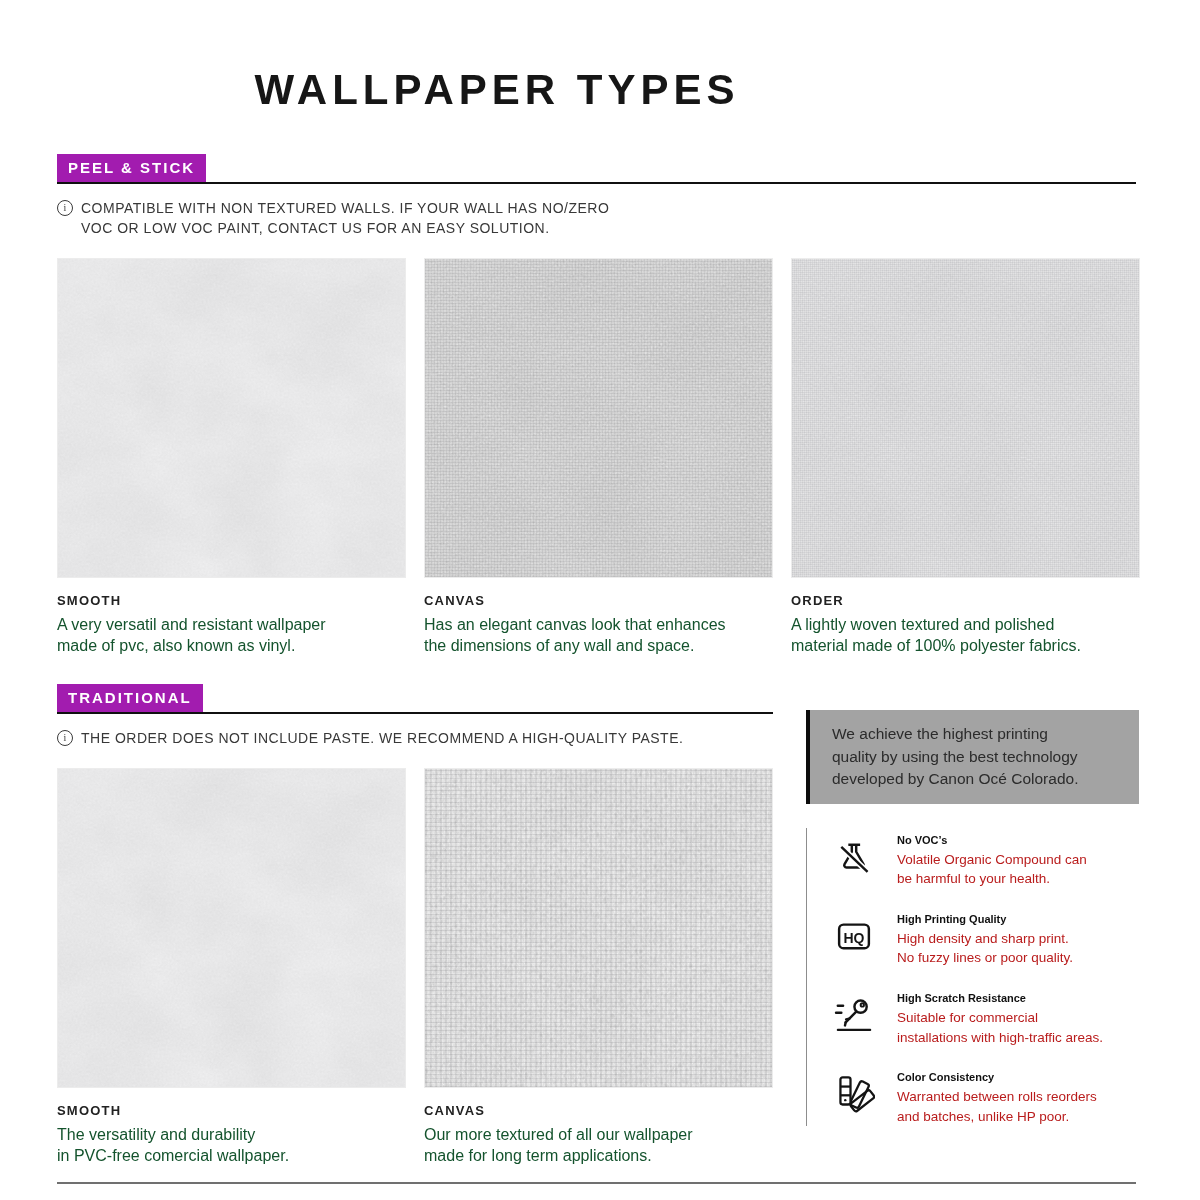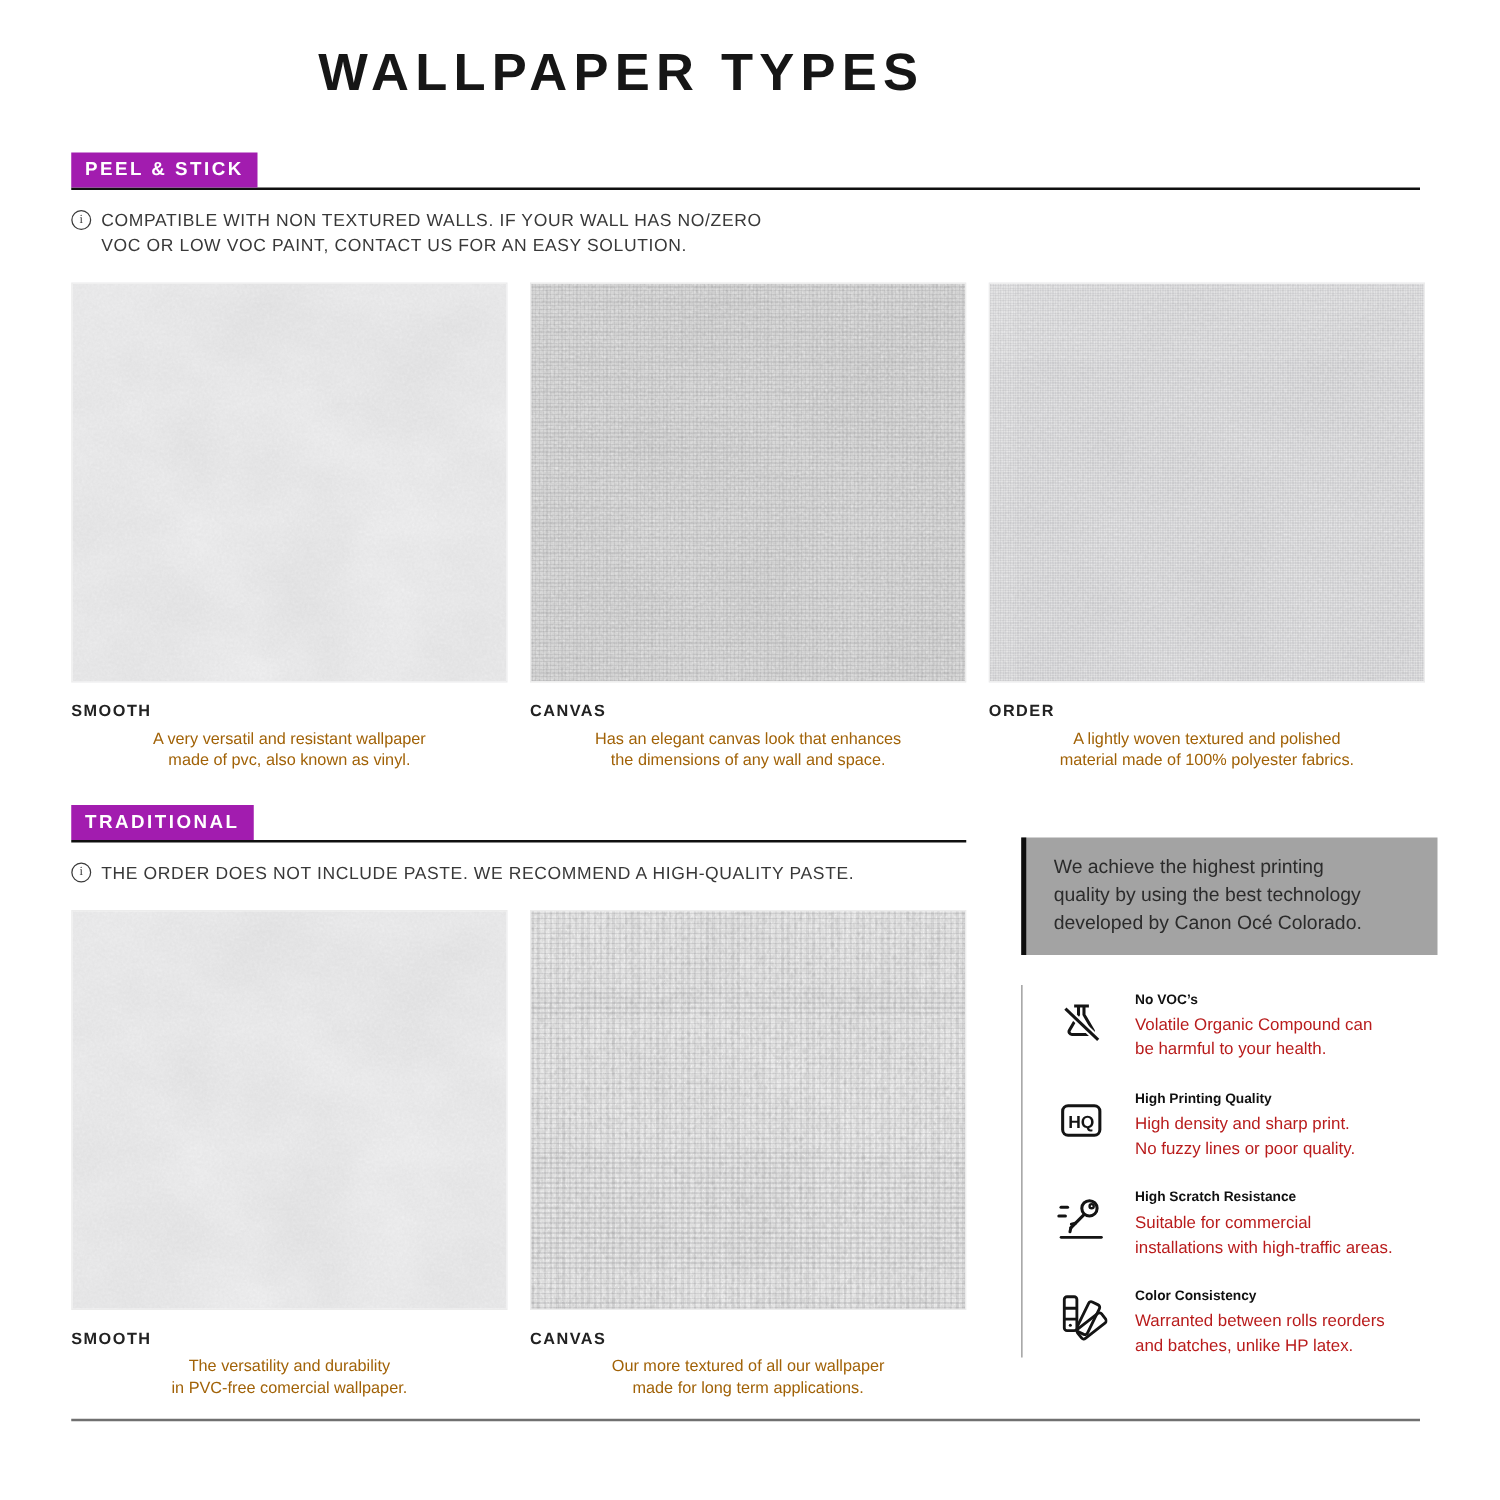--- a/index.html
+++ b/index.html
@@ -1,21 +1,21 @@
 <!DOCTYPE html>
 <html><head>
 <meta charset="utf-8">
 <style>
   html,body{margin:0;padding:0;}
   body{
     width:1200px;height:1200px;overflow:hidden;background:#ffffff;
     font-family:"Liberation Sans", sans-serif;color:#1c1c1c;
     -webkit-font-smoothing:antialiased;
   }
-  .page{padding:34px 64px 0 57px;}
+  .page{padding:34px 64px 0 57px;margin-top:32px;}
 
   
   .title-wrap{width:880px;text-align:center;}
   h1.page-title{
     margin:0;font-size:42px;font-weight:600;letter-spacing:5px;color:#161616;
     white-space:nowrap;
   }
 
   
   .section-head{border-bottom:2.5px solid #101010;line-height:0;}
@@ -59,25 +59,25 @@
       #f8f8f9;
   }
   .tx-canvas-coarse{
     background:
       repeating-linear-gradient(0deg, rgba(110,110,116,0.15) 0px, rgba(110,110,116,0.15) 1px, rgba(0,0,0,0) 1px, rgba(0,0,0,0) 4px),
       repeating-linear-gradient(90deg, rgba(110,110,116,0.12) 0px, rgba(110,110,116,0.12) 2px, rgba(0,0,0,0) 2px, rgba(0,0,0,0) 5px),
       #f7f7f7;
   }
 
   .card h3{margin:15px 0 6px;font-size:13px;font-weight:600;letter-spacing:1.2px;color:#222;}
-  .card p{margin:0;font-size:13px;line-height:1.32;color:#a16207;text-align:center;}
+  .card p{margin:0;font-size:16px;line-height:1.32;color:#14532d;}
   .card p span{display:block;white-space:nowrap;}
 
   
-  .bottom-row{display:flex;gap:44px;margin-top:28px;}
+  .bottom-row{display:flex;gap:33px;margin-top:28px;}
   .left-col{width:716px;flex:none;}
   .right-col{width:333px;flex:none;box-sizing:border-box;}
 
   
   .callout{
     margin-top:26px;background:#a3a3a3;border-left:4px solid #0d0d0d;
     padding:13px 18px 13px 22px;font-size:15.5px;line-height:1.45;color:#2b2b2b;
     box-sizing:border-box;
   }
   .callout span{display:block;white-space:nowrap;}
@@ -298,21 +298,21 @@
             </g>
             <rect x="8.5" y="5" width="11.5" height="31" rx="2.5" fill="#ffffff"></rect>
             <path d="M8.5 15.5 h11.5"></path>
             <path d="M8.5 25.5 h11.5"></path>
             <circle cx="14" cy="31" r="1.4" fill="#141414" stroke="none"></circle>
           </svg>
           <div>
             <p class="f-title">Color Consistency</p>
             <p class="f-desc">
               <span>Warranted between rolls reorders</span>
-              <span>and batches, unlike HP latex.</span>
+              <span>and batches, unlike HP poor.</span>
             </p>
           </div>
         </div>
 
       </div>
     </div>
   </div>
 
   <hr class="bottom-rule">
 

